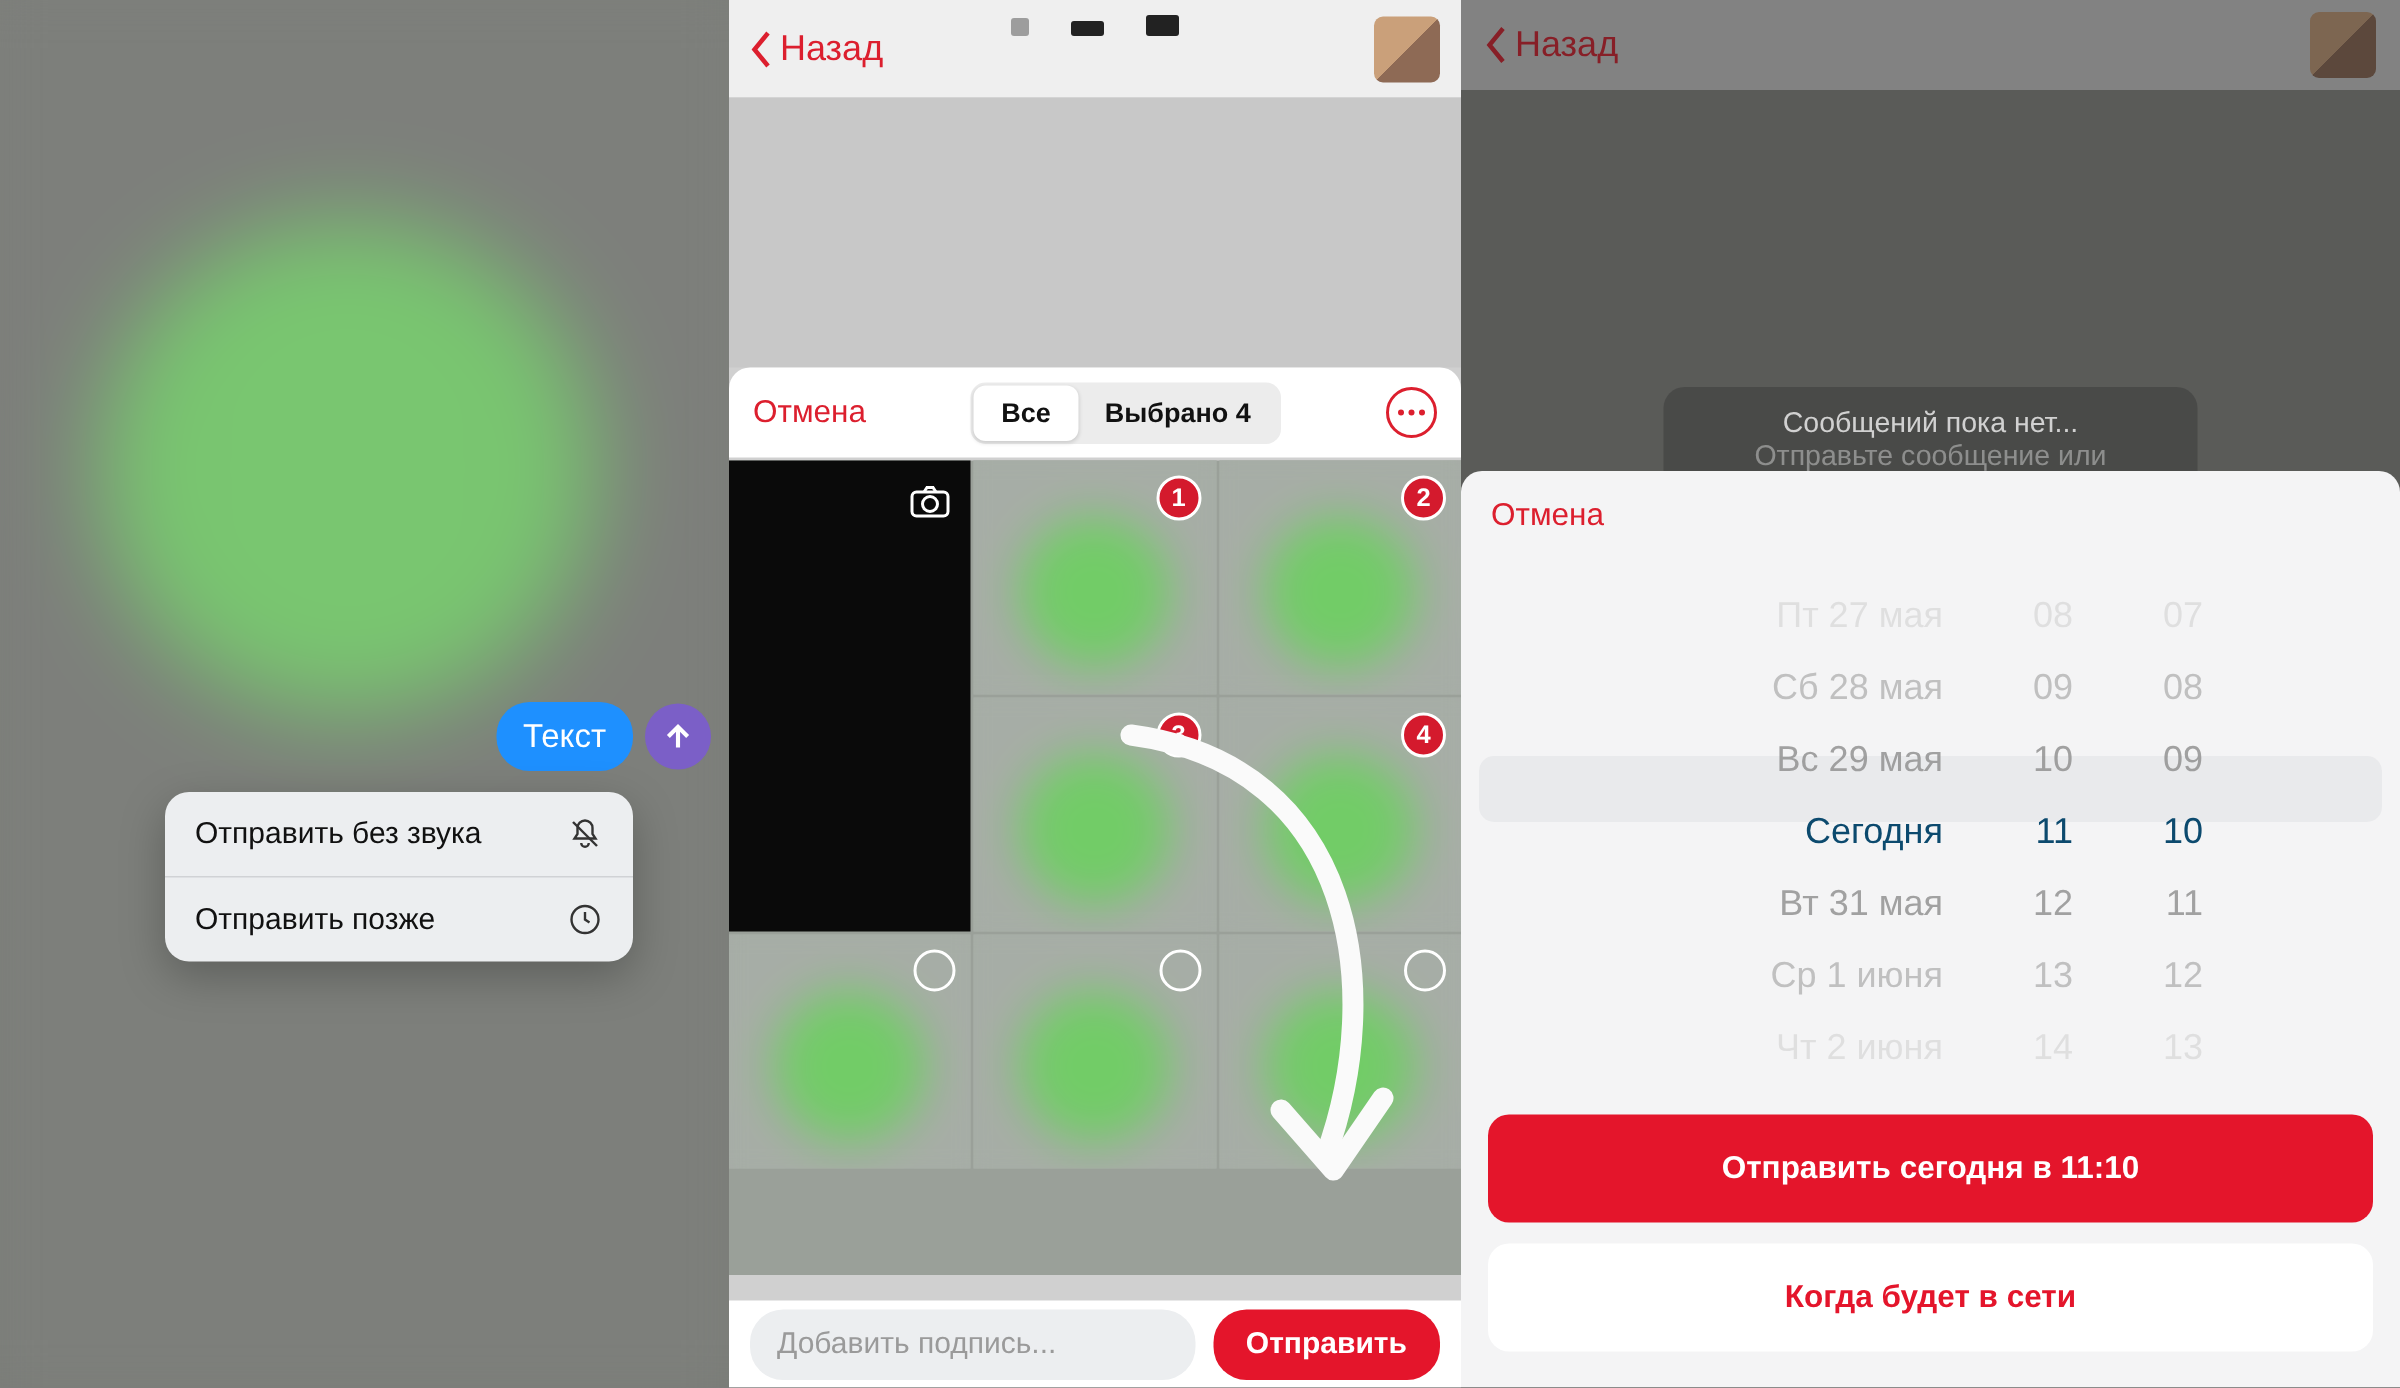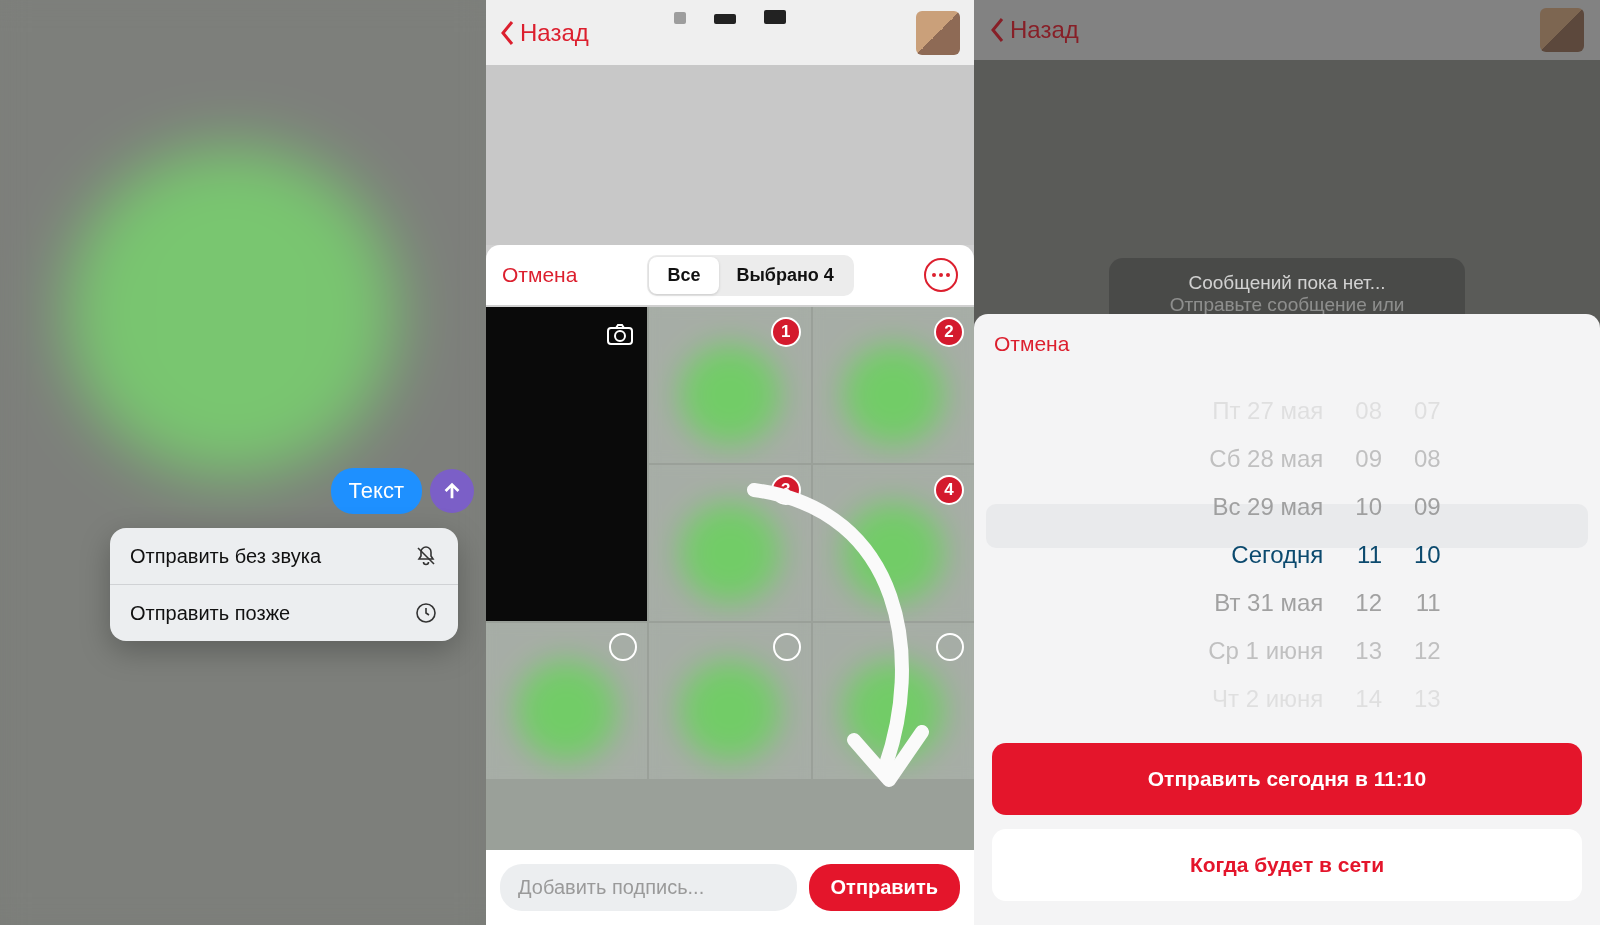--- a/index.html
+++ b/index.html
@@ -9,21 +9,21 @@
   .panel1 { width: 486px; background: linear-gradient(160deg,#7d7f7b 0%, #6e726b 100%); }
   .panel2 { width: 488px; background: #d0d0d0; }
   .panel3 { width: 626px; background: #8a8c87; }
 
   
   .p1-blur { position:absolute; inset: -40px; background: radial-gradient(circle at 48% 35%, rgba(120,210,110,.85) 0 150px, rgba(120,210,110,0) 180px), #7d7f7b; filter: blur(30px); }
   .p1-bubble-row { position:absolute; top: 468px; right: 12px; display:flex; align-items:center; gap:8px; }
   .msg-bubble { background:#1e90ff; color:#fff; font-size:22px; padding:10px 18px; border-radius:22px; }
   .send-circle { width:44px; height:44px; border-radius:50%; background:#7b5fc7; display:flex; align-items:center; justify-content:center; }
   .send-circle svg { width:22px; height:22px; stroke:#fff; stroke-width:3; fill:none; }
-  .ctx-menu { position:absolute; top: 528px; left: 110px; width: 348px; background:#eceef0; border-radius:16px; overflow:hidden; box-shadow:0 10px 30px rgba(0,0,0,.25); }
+  .ctx-menu { position:absolute; top: 528px; left: 110px; width: 312px; background:#eceef0; border-radius:16px; overflow:hidden; box-shadow:0 10px 30px rgba(0,0,0,.25); }
   .ctx-item { display:flex; align-items:center; justify-content:space-between; padding:16px 20px; font-size:20px; color:#111; }
   .ctx-item + .ctx-item { border-top:1px solid #d0d2d5; }
   .ctx-item svg { width:24px; height:24px; stroke:#333; stroke-width:1.6; fill:none; }
 
   
   .p2-top { position:absolute; inset:0 0 auto 0; height:65px; background:#efefef; display:flex; align-items:center; padding:0 14px; gap:6px; }
   .p2-top .back { color:#dc1f2e; font-size:24px; display:flex; align-items:center; gap:4px; }
   .p2-top .back svg{width:16px;height:26px;stroke:#dc1f2e;stroke-width:3;fill:none;}
   .p2-top .avatar { width:44px;height:44px;border-radius:6px;margin-left:auto; background:linear-gradient(135deg,#caa07a 0 50%,#8e6a55 50% 100%); }
   .p2-top .status-dots{position:absolute;left:50%;top:10px;transform:translateX(-50%);display:flex;gap:28px;align-items:flex-end}
@@ -40,40 +40,40 @@
   .more { width:34px;height:34px;border:2px solid #dc1f2e;border-radius:50%;display:flex;align-items:center;justify-content:center;gap:3px;}
   .more i{width:4px;height:4px;border-radius:50%;background:#dc1f2e;display:block}
   .grid { position:absolute; top:307px; left:0; right:0; bottom:75px; display:grid; grid-template-columns:repeat(3,1fr); grid-auto-rows:156px; gap:2px; background:#9aa099;}
   .cell{position:relative;overflow:hidden}
   .cell.cam{background:#0a0a0a;}
   .cell.cam svg{position:absolute;top:12px;right:12px;width:30px;height:30px;stroke:#fff;stroke-width:2;fill:none}
   .cell.photo{background:radial-gradient(circle at 50% 55%, #6bcf5f 0 40px, rgba(107,207,95,0) 60px), #a6ada5; filter:saturate(.9);}
   .cell .blur{position:absolute;inset:-20px;filter:blur(14px);background:inherit}
   .sel-badge{position:absolute;top:10px;right:10px;width:30px;height:30px;border-radius:50%;background:#e4152b;color:#fff;display:flex;align-items:center;justify-content:center;font-weight:700;font-size:17px;border:2px solid #fff}
   .sel-ring{position:absolute;top:10px;right:10px;width:28px;height:28px;border:2px solid #fff;border-radius:50%}
-  .p2-bottom{position:absolute;left:0;right:0;bottom:0;height:75px;background:#fff;display:flex;align-items:center;padding:0 14px;gap:12px}
+  .p2-bottom{position:absolute;left:0;right:0;bottom:0;height:58px;background:#fff;display:flex;align-items:center;padding:0 14px;gap:12px}
   .caption{flex:1;background:#eceef0;border-radius:22px;padding:12px 18px;color:#9a9a9a;font-size:20px}
   .sendbtn{background:#e4152b;color:#fff;font-weight:600;font-size:20px;padding:12px 22px;border-radius:22px}
   .arrow-anno{position:absolute;right:40px;top:480px;width:220px;height:330px;pointer-events:none}
   .arrow-anno svg{width:100%;height:100%}
 
   
   .p3-dim{position:absolute;inset:0;background:rgba(30,30,30,.45)}
   .p3-top{position:absolute;inset:0 0 auto 0;height:60px;display:flex;align-items:center;padding:0 16px;gap:6px;background:rgba(220,220,220,.9)}
   .p3-top .back{color:#dc1f2e;font-size:24px;display:flex;align-items:center;gap:4px}
   .p3-top .back svg{width:16px;height:26px;stroke:#dc1f2e;stroke-width:3;fill:none}
   .p3-top .avatar{width:44px;height:44px;border-radius:6px;margin-left:auto;background:linear-gradient(135deg,#caa07a 0 50%,#8e6a55 50% 100%)}
   .p3-top .status-dots{position:absolute;left:50%;top:10px;transform:translateX(-50%);display:flex;gap:28px;align-items:flex-end}
   .p3-top .status-dots span{display:inline-block;background:#222;border-radius:2px}
   .empty-box{position:absolute;left:50%;transform:translateX(-50%);top:258px;background:rgba(60,60,60,.55);color:rgba(255,255,255,.75);padding:14px 22px;border-radius:14px;font-size:19px;text-align:center;width:356px}
   .sheet{position:absolute;left:0;right:0;bottom:0;top:314px;background:#f4f4f5;border-radius:14px 14px 0 0;display:flex;flex-direction:column}
   .sheet-hdr{display:flex;align-items:center;padding:18px 20px}
   .sheet-hdr .cancel{color:#dc1f2e;font-size:21px}
   .sheet-hdr .title{flex:1;text-align:center;font-weight:700;font-size:21px;color:#111;margin-left:-60px}
-  .wheel{position:relative;flex:1;display:flex;justify-content:center;gap:32px;padding:20px 30px 10px;color:#8d8d8d;font-size:24px}
+  .wheel{position:relative;flex:1;display:flex;justify-content:center;gap:60px;padding:20px 30px 10px;color:#8d8d8d;font-size:24px}
   .wheel .col{display:flex;flex-direction:column;gap:14px;text-align:right}
   .wheel .col.day{text-align:right;min-width:190px}
   .wheel .row{height:34px;line-height:34px;white-space:nowrap}
   .wheel .sel{color:#0c4a6e;font-weight:400}
   .wheel .fade0{opacity:.2}.wheel .fade1{opacity:.5}.wheel .fade2{opacity:.8}
   .wheel .highlight{position:absolute;left:12px;right:12px;top:130px;height:44px;background:#e9eaec;border-radius:10px;z-index:0}
   .wheel .col{z-index:1}
   .actions{padding:10px 18px 24px;display:flex;flex-direction:column;gap:14px}
   .btn{padding:24px;border-radius:14px;text-align:center;font-size:21px;font-weight:600}
   .btn.red{background:#e4152b;color:#fff}

